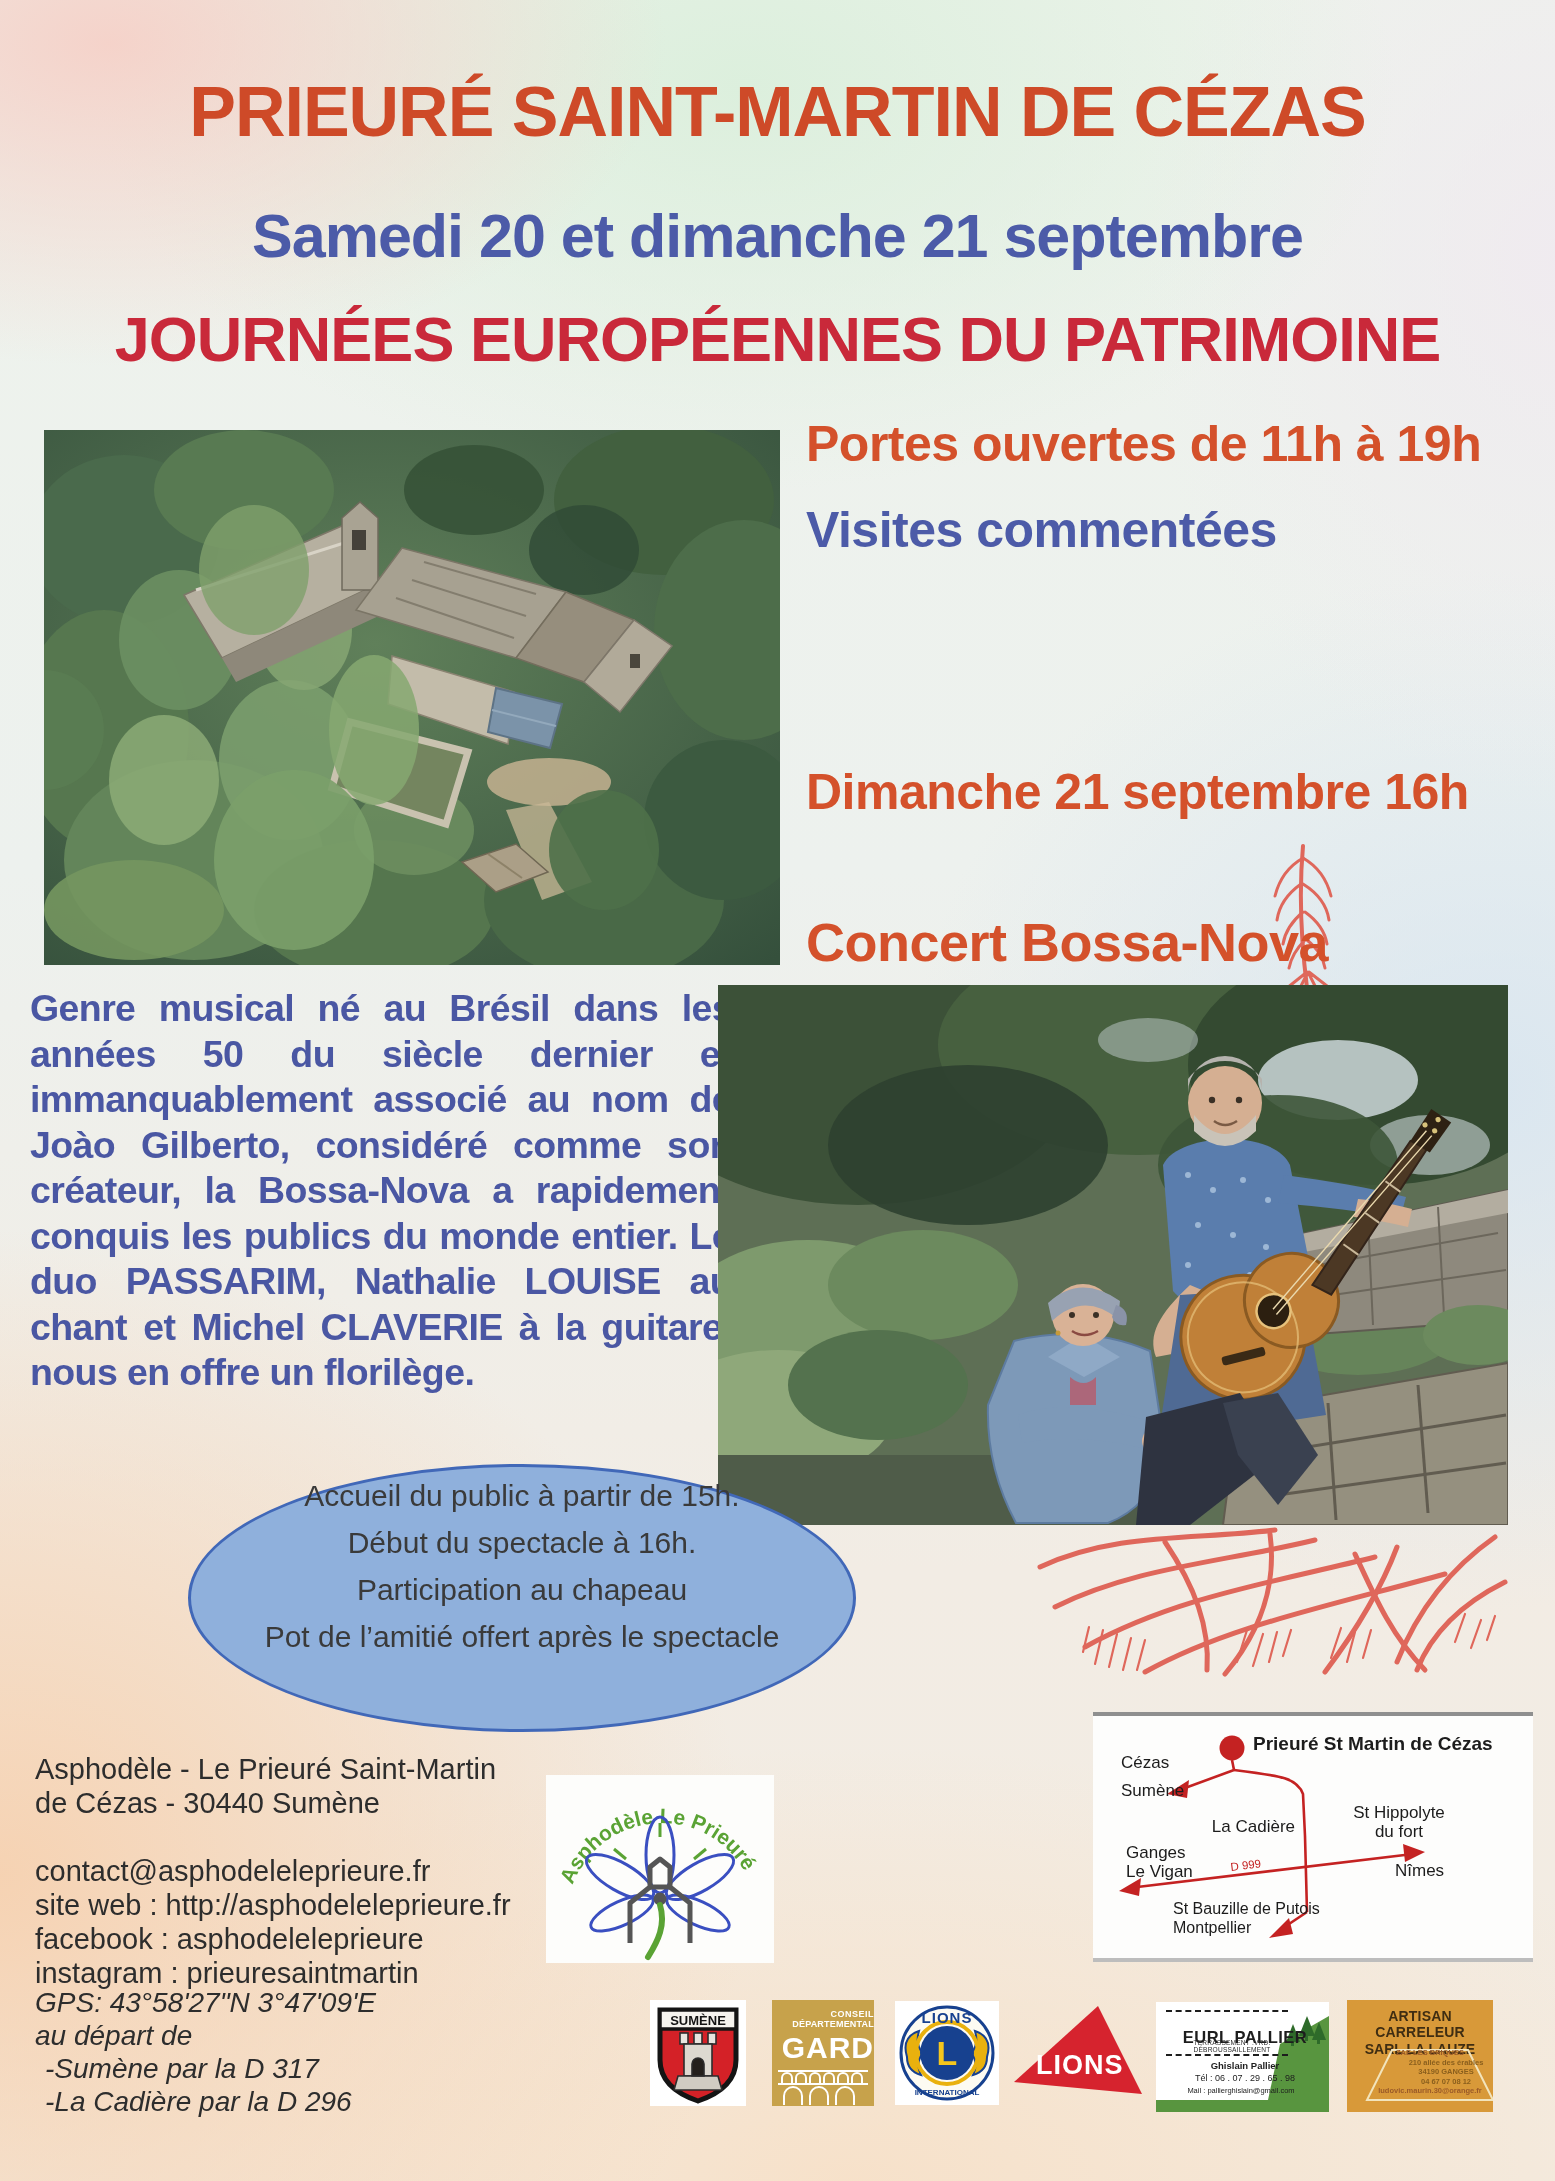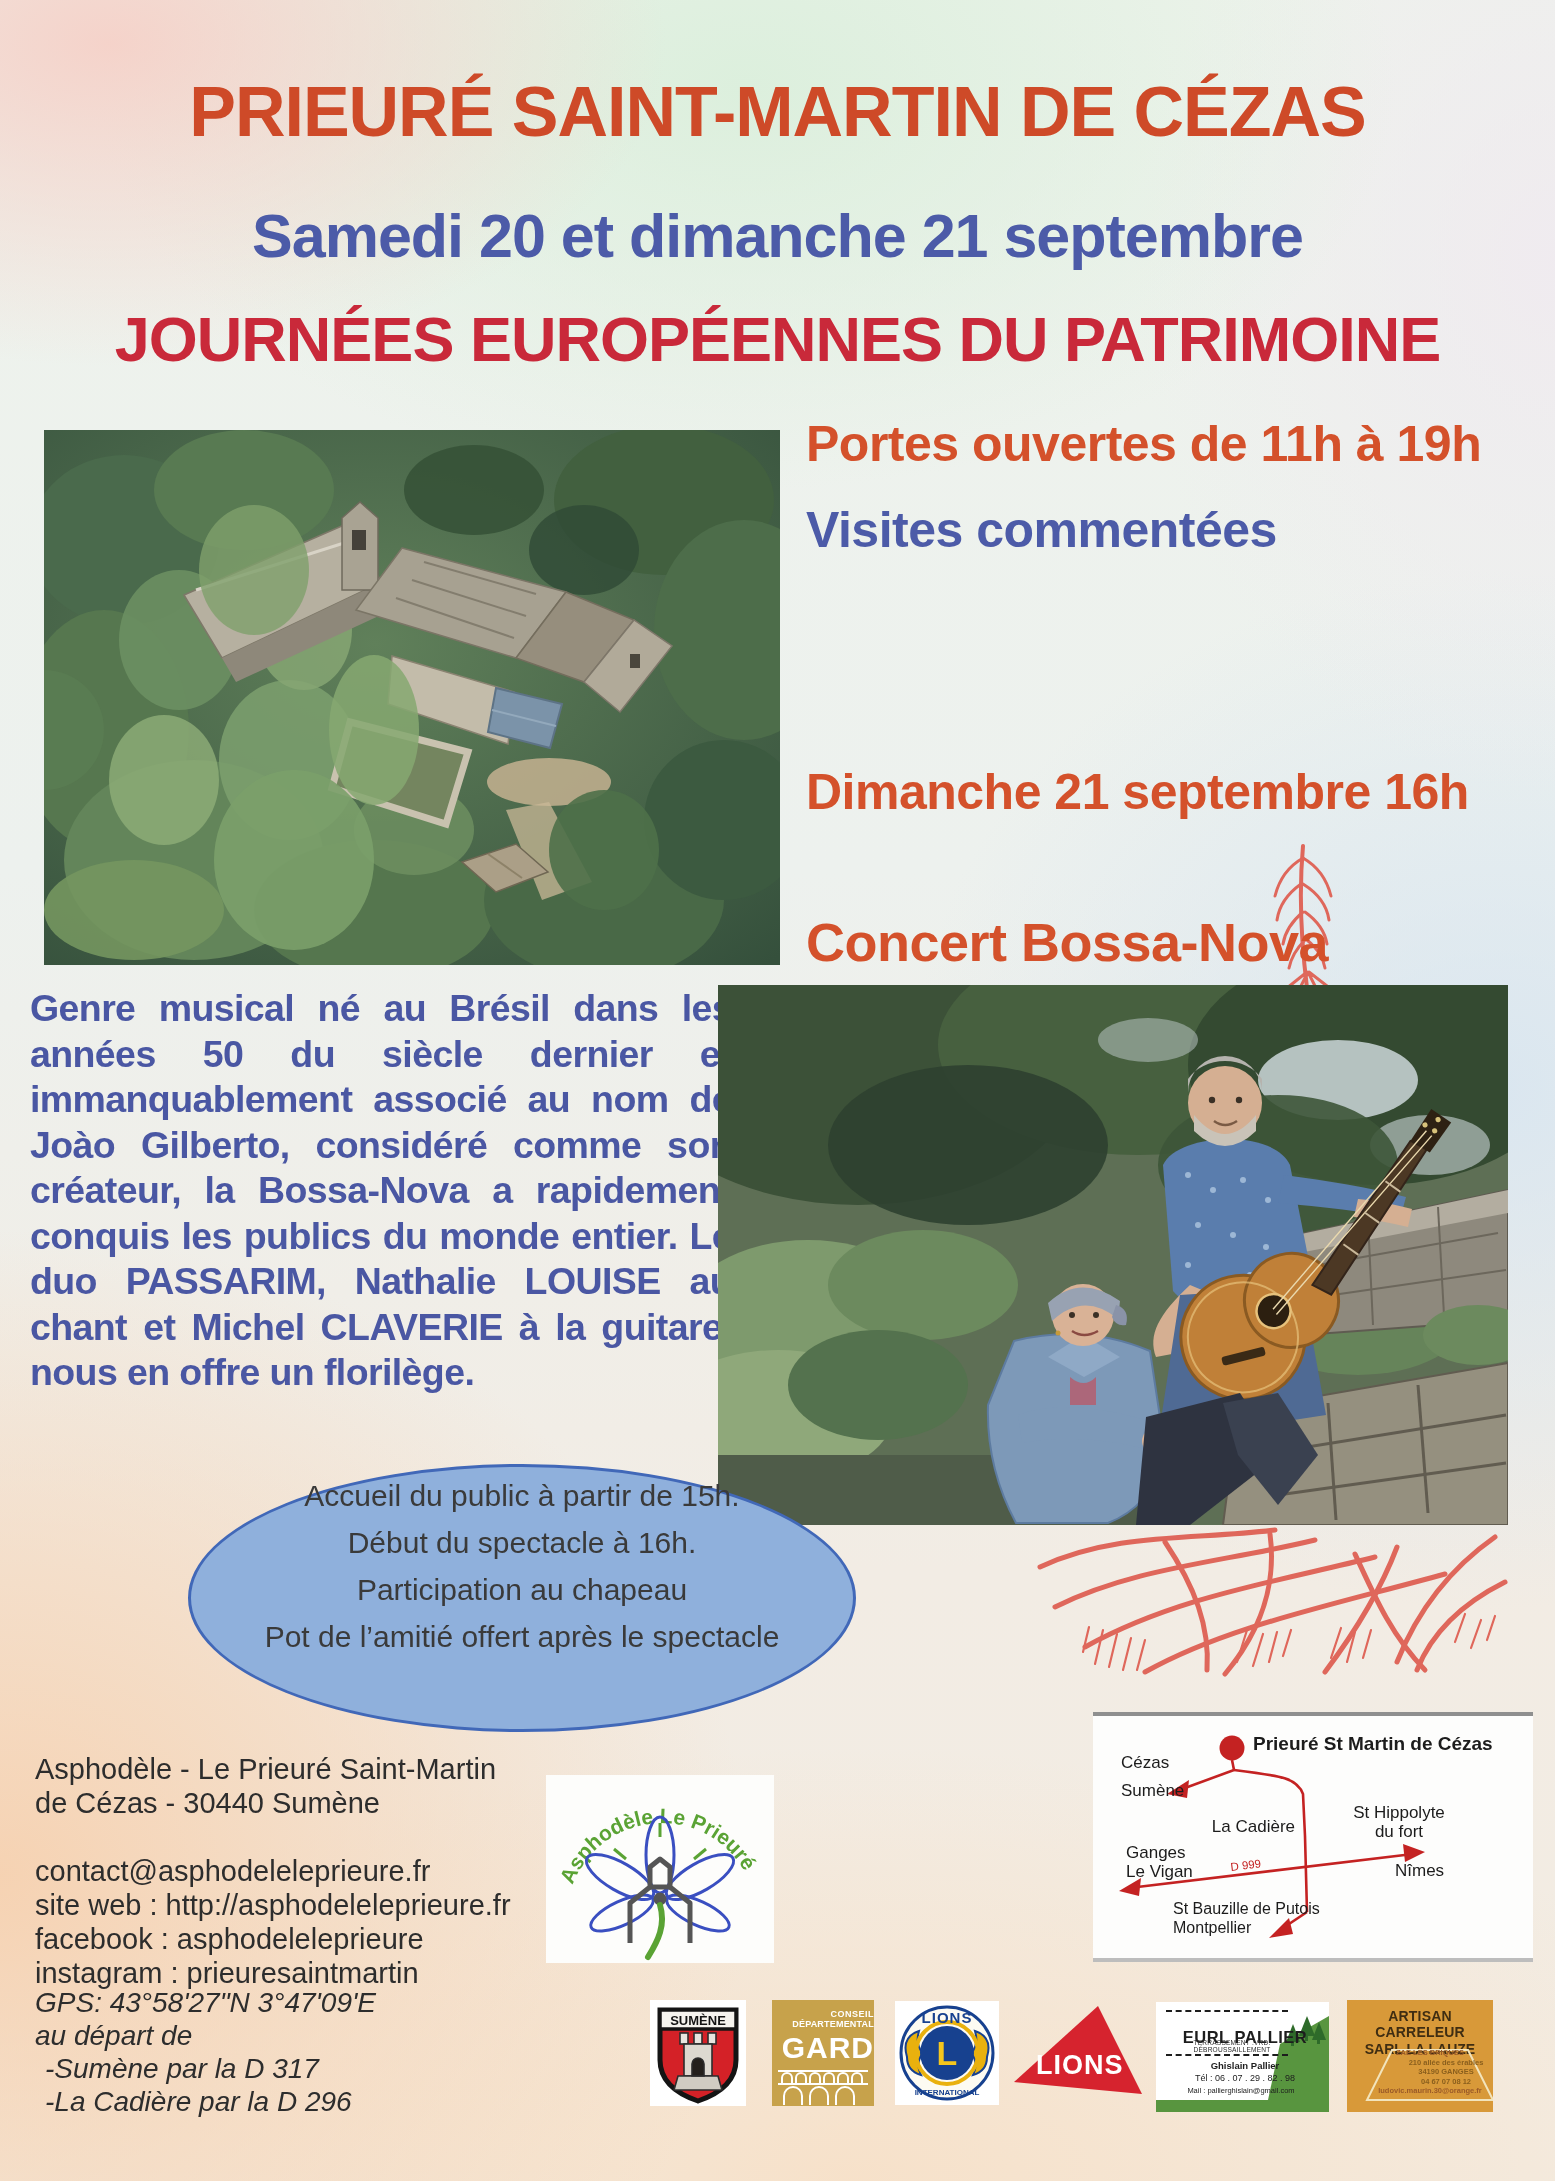--- a/index.html
+++ b/index.html
@@ -426,21 +426,21 @@
         <rect x="135" y="38" width="3" height="6"></rect>
           <rect x="149" y="32" width="3" height="7"></rect>
           <rect x="161" y="36" width="3" height="6"></rect>
       </g>
     </svg>
     <div class="dash" style="top:8px;"></div>
     <p class="pt">EURL PALLIER</p>
     <p class="ps">TERRASSEMENT .VRD. DÉBROUSSAILLEMENT</p>
     <div class="dash" style="top:52px;"></div>
     <p class="pn">Ghislain Pallier</p>
-    <p class="pp">Tél : 06 . 07 . 29 . 82 . 98</p>
+    <p class="pp">Tél : 06 . 07 . 29 . 65 . 98</p>
     <p class="pm">Mail : pallierghislain@gmail.com</p>
   </div>
 
   <div class="abs sponsor lalauze">
     <p class="l1">ARTISAN CARRELEUR</p>
     <p class="l2">SARL LA LAUZE</p>
     <svg width="166" height="60" viewBox="0 0 166 60" style="position:absolute;left:0;top:46px;">
       <polygon points="45,4 121,4 146,54 20,54" fill="none" stroke="#f2e4bc" stroke-width="2"></polygon>
     </svg>
     <div class="tz">

